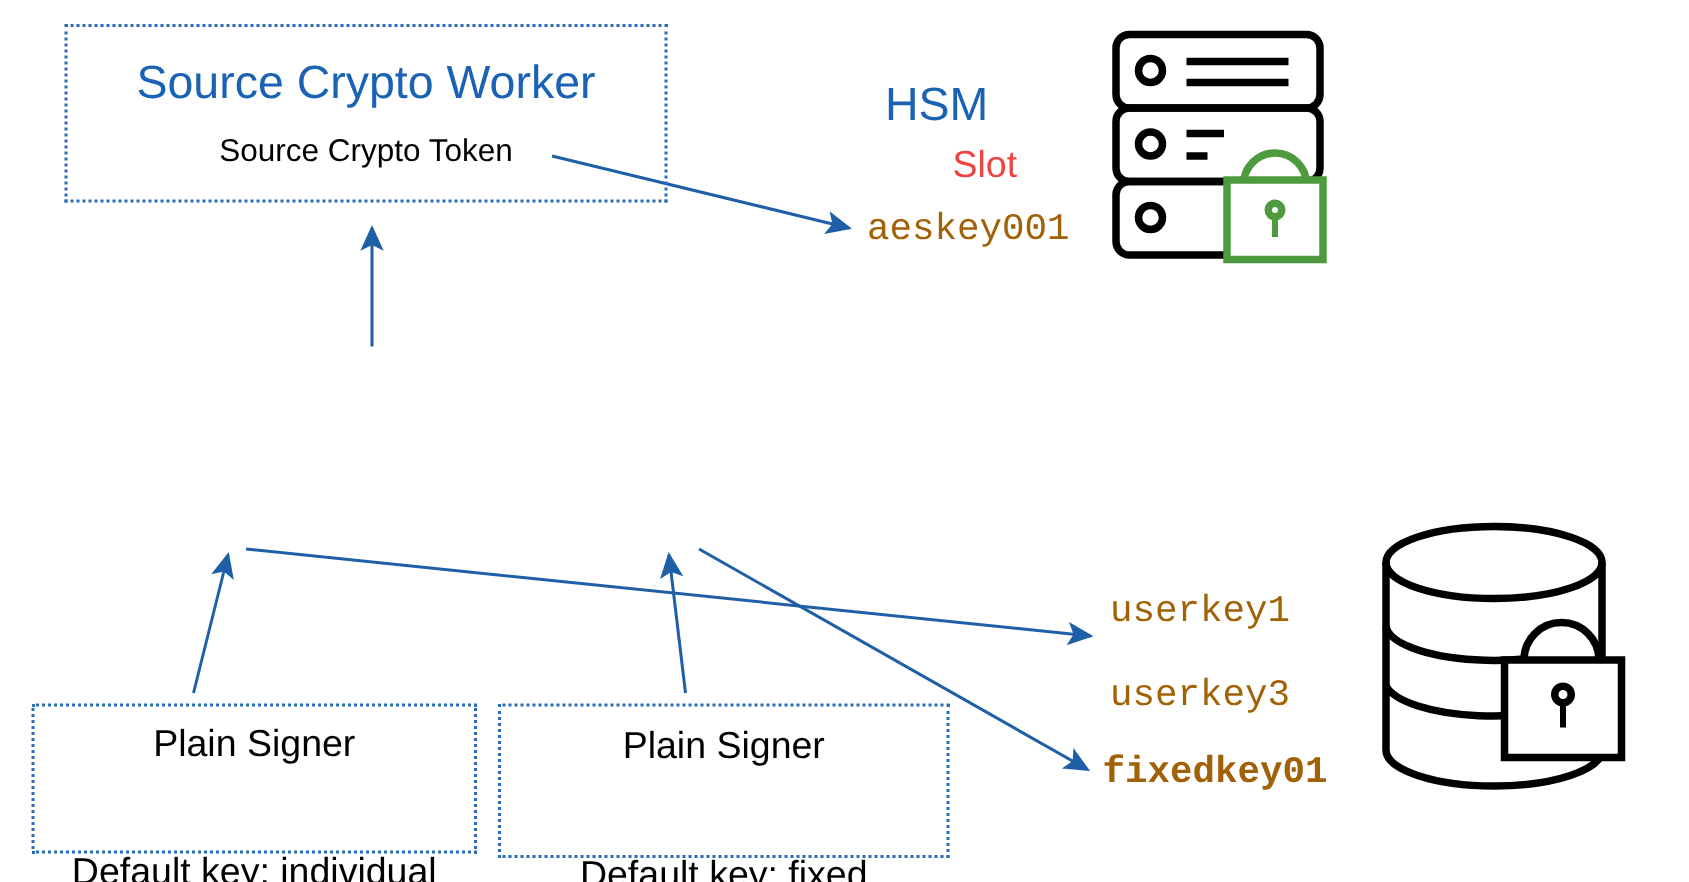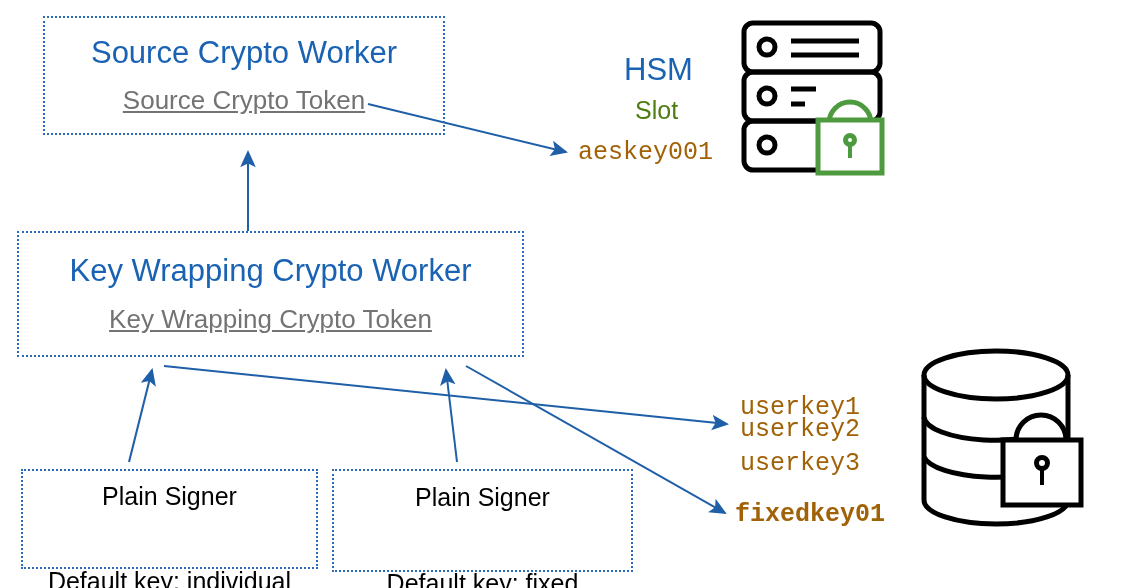--- a/index.html
+++ b/index.html
@@ -29,44 +29,43 @@
     text-align: center;
     gap: 16px;
   }
   .title-blue {
     color: #1A62B3;
     font-size: 31px;
     line-height: 1.12;
     white-space: nowrap;
   }
   .sub-black {
-    color: #737373;
-    font-size: 26px;
+    color: #000000;
+    font-size: 21px;
     line-height: 1.12;
     white-space: nowrap;
-    text-decoration: underline;
   }
   .plain-line {
     color: #000000;
     font-size: 25px;
     line-height: 1.18;
     white-space: nowrap;
     margin-top: 40px;
   }
   .free-label {
     position: absolute;
     white-space: nowrap;
   }
   .lbl-blue {
     color: #1A62B3;
     font-size: 31px;
     line-height: 1.1;
   }
   .lbl-black {
-    color: #4d7c0f;
+    color: #ef4444;
     font-size: 25px;
     line-height: 1.1;
   }
   .mono-key {
     color: #a16207;
     font-family: "Liberation Mono", "DejaVu Sans Mono", monospace;
     font-size: 25px;
     line-height: 1.32;
     white-space: pre;
   }
@@ -117,36 +116,32 @@
     <g>
       <line x1="466" y1="366" x2="725" y2="513" stroke="#1F5FA8" stroke-width="2" marker-end="url(#ah)"></line>
     </g>
   </svg>
 
   <div class="node-box" style="left:43px; top:16px; width:402px; height:119px;">
     <div class="title-blue">Source Crypto Worker</div>
     <div class="sub-black">Source Crypto Token</div>
   </div>
 
-  <div class="node-box" style="left:17px; top:231px; width:507px; height:126px;">
-    <div class="title-blue">Key Wrapping Crypto Worker</div>
-    <div class="sub-black">Key Wrapping Crypto Token</div>
-  </div>
 
   <div class="node-box" style="left:21px; top:469px; width:297px; height:100px;">
     <div class="plain-line">Plain Signer</div>
     <div class="plain-line">Default key: individual</div>
   </div>
 
   <div class="node-box" style="left:332px; top:469px; width:301px; height:103px;">
     <div class="plain-line">Plain Signer</div>
     <div class="plain-line">Default key: fixed</div>
   </div>
 
-  <div class="free-label lbl-blue" style="left:624px; top:53px;">HSM</div>
+  <div class="free-label lbl-blue" style="left:590px; top:53px;">HSM</div>
   <div class="free-label lbl-black" style="left:635px; top:97px;">Slot</div>
   <div class="free-label mono-key" style="left:578px; top:136px;">aeskey001</div>
 
   <div class="icon-wrap" style="left:733px; top:16px; width:170px; height:165px;">
     <svg width="170" height="165" viewBox="0 0 170 165">
       <g fill="none" stroke="#000000" stroke-width="5">
 
         <rect x="11" y="7" rx="9" ry="9" width="136" height="49"></rect>
         <circle cx="34" cy="31" r="8"></circle>
         <line x1="58" y1="25" x2="126" y2="25" stroke-width="5"></line>
@@ -163,21 +158,20 @@
       <g fill="none" stroke="#4E9A3E" stroke-width="5">
         <path d="M96 107 A21 21 0 0 1 138 107 L138 122 L96 122 Z" fill="#ffffff"></path>
         <rect x="85" y="104" width="64" height="53" fill="#ffffff"></rect>
         <circle cx="117" cy="124" r="4.5" fill="none"></circle>
         <line x1="117" y1="128" x2="117" y2="142" stroke-width="4"></line>
       </g>
     </svg>
   </div>
 
   <div class="free-label mono-key" style="left:740px; top:391px;">userkey1</div>
-  <div class="free-label mono-key" style="left:740px; top:413px;">userkey2</div>
   <div class="free-label mono-key" style="left:740px; top:447px;">userkey3</div>
   <div class="free-label mono-key" style="left:735px; top:498px;font-weight:bold;">fixedkey01</div>
 
   <div class="icon-wrap" style="left:920px; top:345px; width:200px; height:215px;">
     <svg width="200" height="215" viewBox="0 0 200 215">
       <g fill="none" stroke="#000000" stroke-width="5">
         <ellipse cx="76" cy="30" rx="72" ry="24"></ellipse>
         <path d="M4 30 L4 155"></path>
         <path d="M148 30 L148 155"></path>
         <path d="M4 155 A72 24 0 0 0 148 155"></path>

